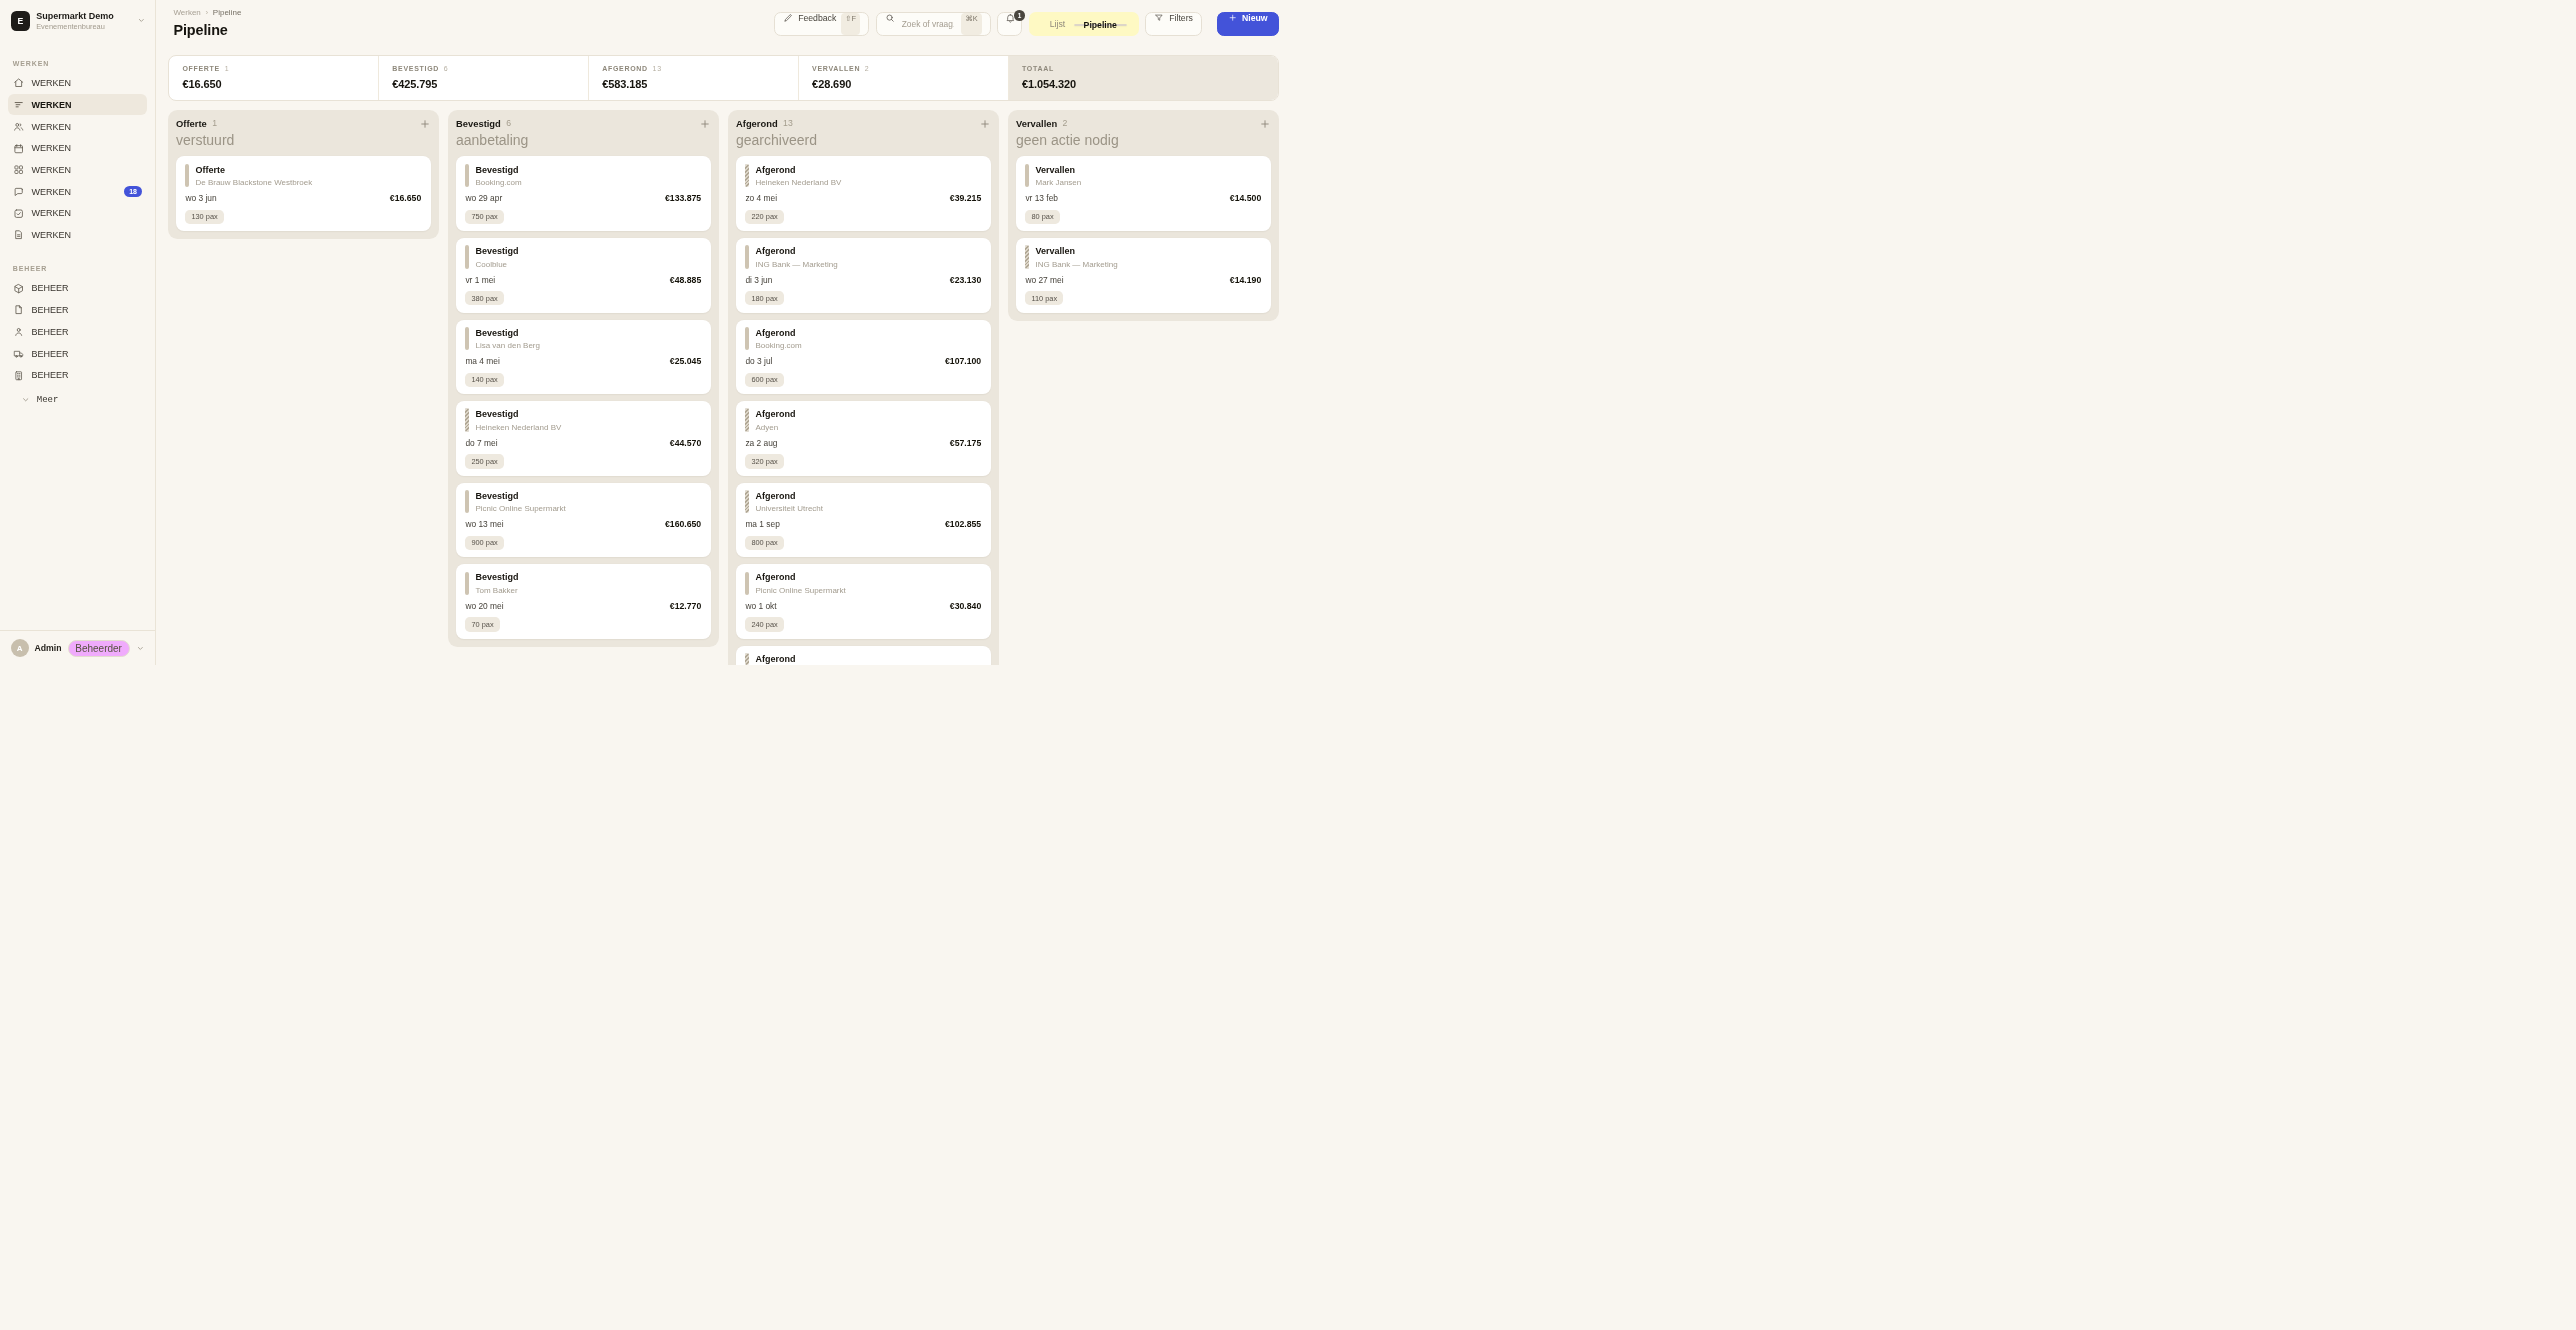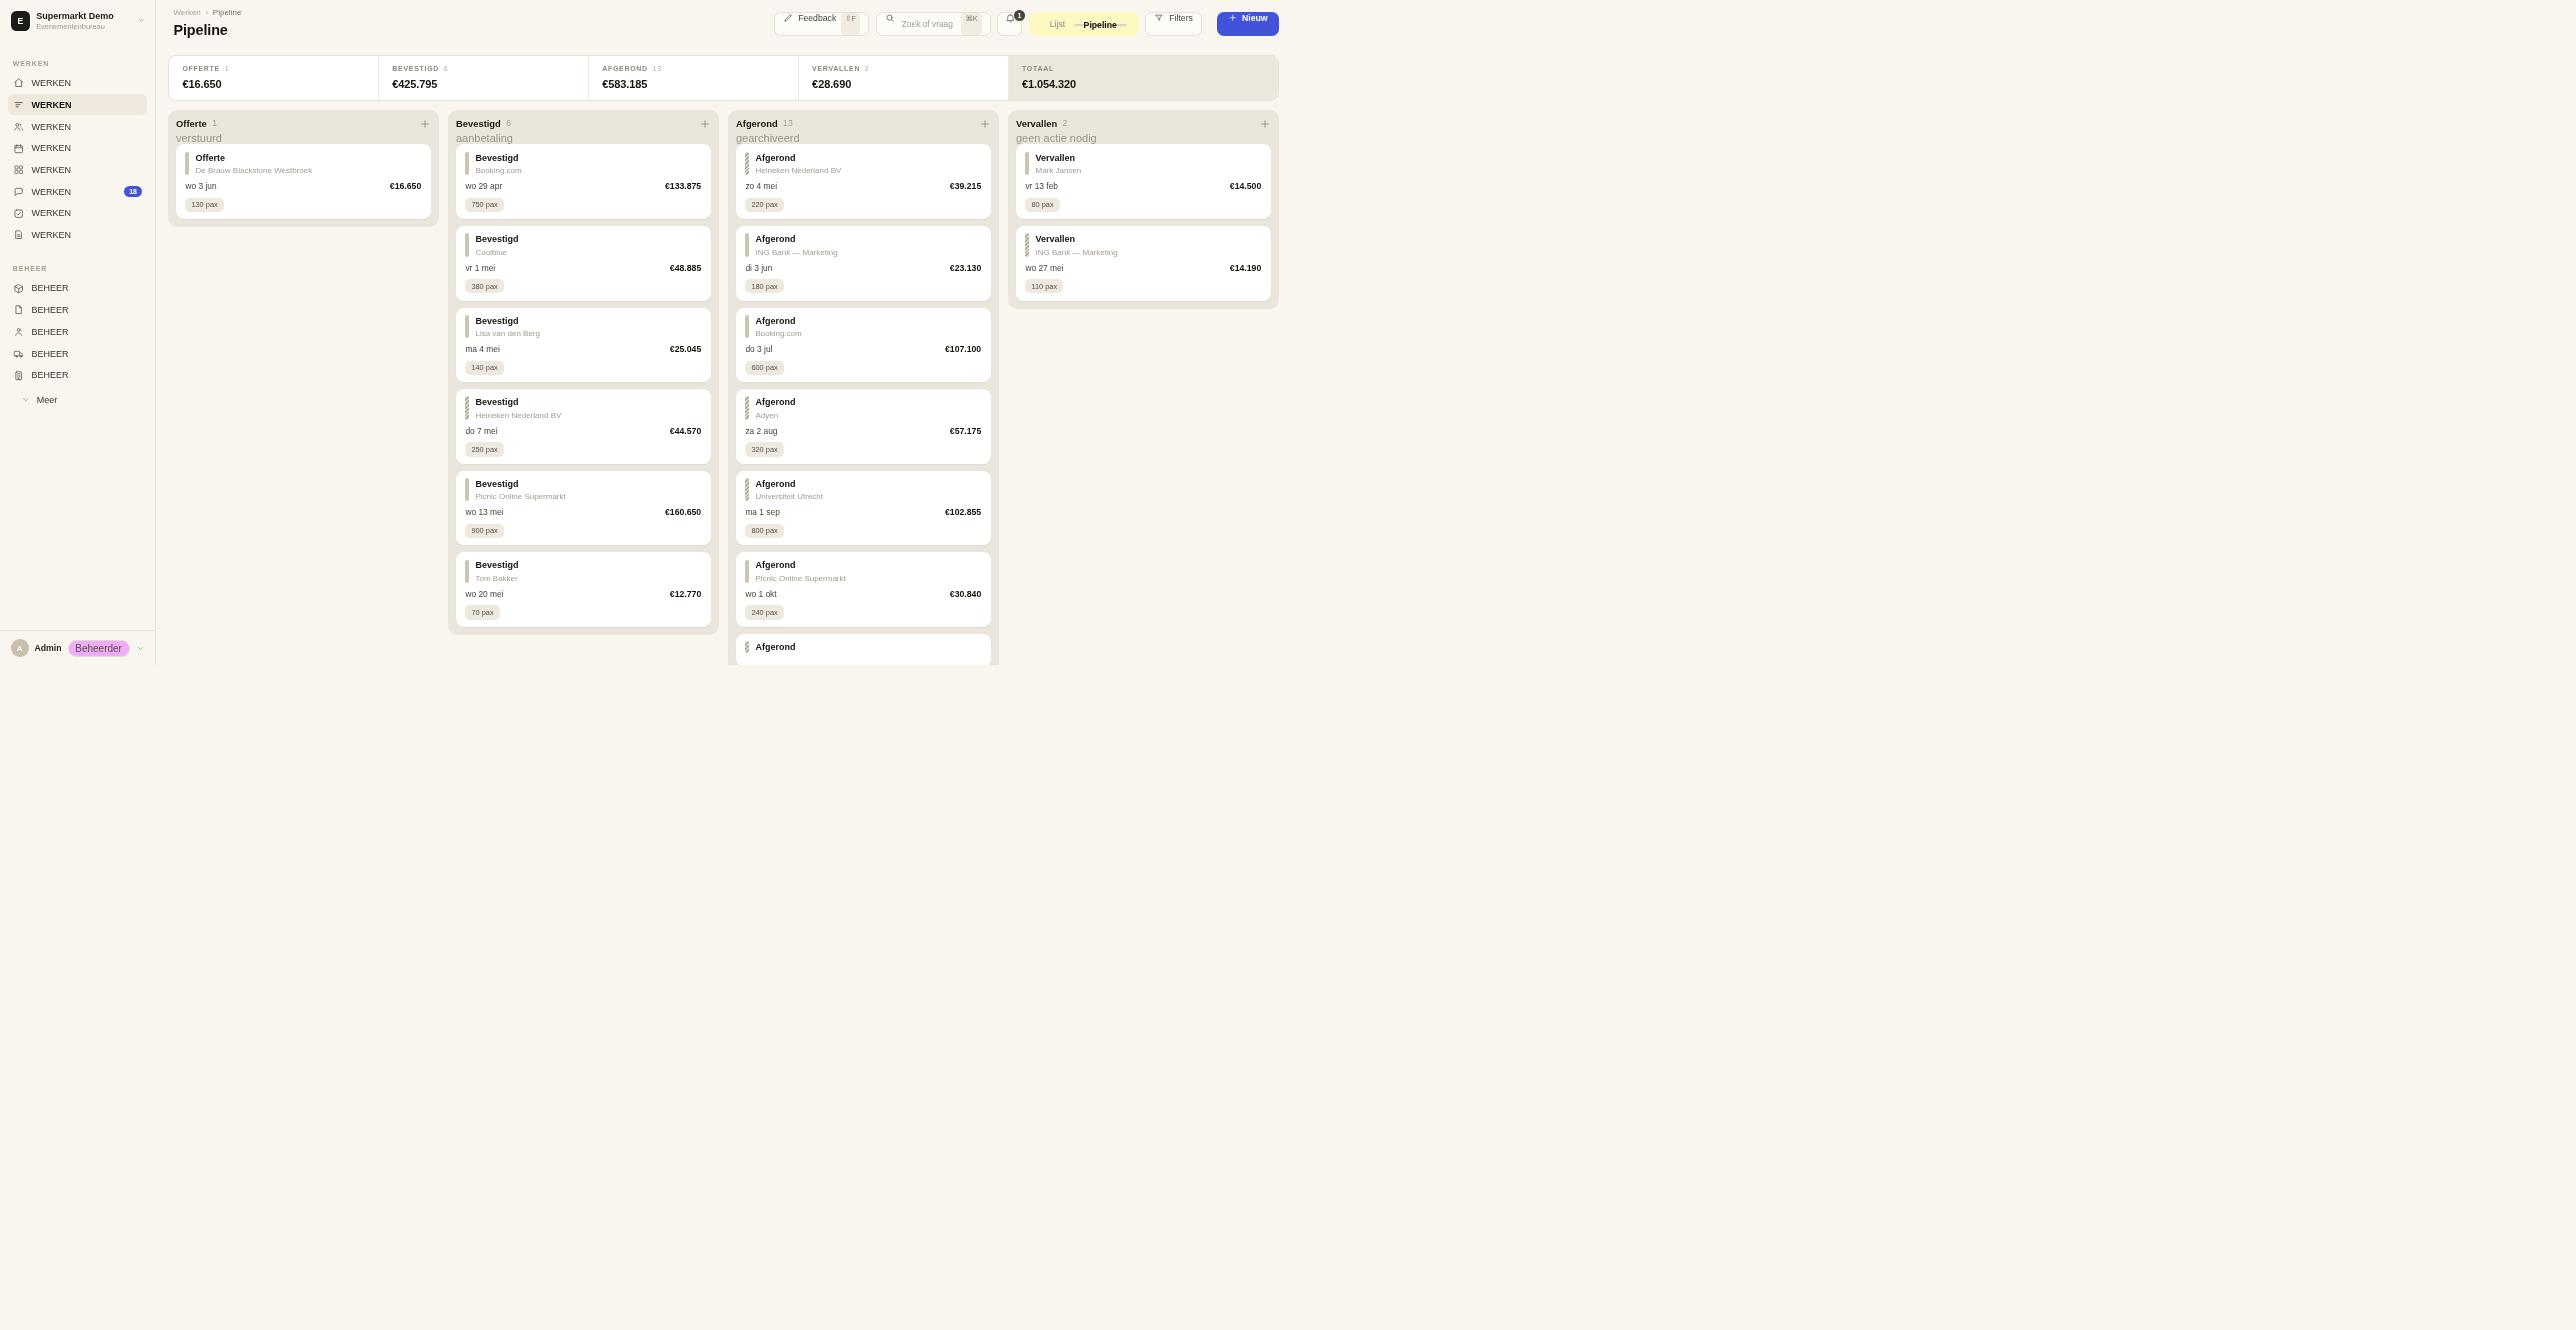--- a/index.html
+++ b/index.html
@@ -21,21 +21,21 @@
   .ws-name { font-size:9px; font-weight:700; color:#1c1a16; white-space:nowrap; }
   .ws-sub { font-size:7.4px; color:#a29b8e; margin-top:1.3px; }
   .chev { width:8.7px; height:8.7px; color:#918a7c; flex:0 0 auto; }
   nav { padding:0 8px; }
   .sec-label { font-size:7px; letter-spacing:0.9px; color:#a59e90; font-weight:700; margin:19.5px 4.7px 6px; }
   nav .section:first-child .sec-label { margin-top:20px; }
   .nav-item { display:flex; align-items:center; gap:6.7px; height:21px; padding:0 5.4px; border-radius:6px; font-size:9px; color:#37332c; cursor:pointer; margin-bottom:0.7px; }
   .nav-item .ni-icon { width:11.4px; height:11.4px; color:#5d574c; flex:0 0 auto; }
   .nav-item.active { background:#eee8dd; font-weight:700; color:#17150f; }
   .nav-badge { margin-left:auto; background:#4353d9; color:#fff; border-radius:670px; font-size:7px; font-weight:700; padding:2px 4.7px; line-height:1; }
-  .meer { display:flex; align-items:center; gap:6.7px; margin:9.4px 12.7px 0; font-size:9px; color:#37332c; cursor:pointer; }
+  .meer { display:flex; align-items:center; gap:6.7px; margin:9.4px 12.7px 0; font-size:9px; color:#37332c; cursor:pointer;font-family:Liberation Mono, monospace; }
   .meer .chev { width:9.4px; height:9.4px; }
   .side-spacer { flex:1; }
   .user-row { border-top:0.7px solid #e9e3d6; padding:8px 10.7px; display:flex; align-items:center; gap:6px; cursor:pointer; }
   .avatar { width:18px; height:18px; border-radius:50%; background:#c8bfad; color:#fff; font-size:8px; font-weight:700; display:flex; align-items:center; justify-content:center; }
   .user-name { font-size:8.7px; font-weight:600; color:#26231d; }
   .role-pill { border:0.7px solid #e4ddd0; background:#f0abfc; border-radius:670px; padding:2px 6.7px; font-size:10px; color:#55503f; }
   .user-row .chev { margin-left:auto; }
 
   
   .main { flex:1; min-width:0; display:flex; flex-direction:column; }
@@ -69,21 +69,21 @@
   .stat-count { color:#b5aea0; margin-left:4.7px; font-weight:400; }
   .stat-value { font-size:11px; font-weight:700; color:#17150f; margin-top:6px; letter-spacing:-0.1px; }
 
   
   .kanban { flex:1; overflow:hidden; display:flex; align-items:flex-start; gap:9.4px; padding:0 9.4px 0 12px; }
   .col { flex:1 1 0; background:#ebe6dc; border-radius:9.4px; padding:8px; }
   .col-head { display:flex; align-items:flex-start; }
   .col-title { font-size:9.4px; font-weight:700; color:#1b1914; }
   .col-count { font-size:8.7px; color:#a49d8d; margin-left:5.4px; }
   .col-plus { margin-left:auto; width:12px; height:12px; color:#8d8778; cursor:pointer; }
-  .col-sub { font-size:11px; color:#9b9486; margin-top:2px; }
+  .col-sub { font-size:14px; color:#9b9486; margin-top:2px; margin-bottom:8px; }
   .cards { display:flex; flex-direction:column; gap:6.7px; }
   .card { background:#fff; border-radius:8px; padding:7.4px 9.4px; box-shadow:0 0.7px 1.3px rgba(60,50,30,.06); cursor:pointer; }
   .card-top { display:flex; gap:6.7px; margin-bottom:6px; }
   .accent { width:3.4px; border-radius:2px; background:#cec4b2; flex:0 0 auto; }
   .accent.striped { background:repeating-linear-gradient(135deg,#b0a795 0px,#b0a795 1.3px,#ddd6c9 1.3px,#ddd6c9 2.7px); }
   .card-title { font-size:9px; font-weight:700; color:#18150f; line-height:1.3; padding-top:0.7px; }
   .card-client { font-size:8px; color:#a39c8f; margin-top:2px; }
   .card-row { display:flex; justify-content:space-between; align-items:center; margin-bottom:6px; font-size:8.4px; color:#46423a; }
   .card-amount { font-weight:700; font-size:8.7px; color:#141209; }
   .pax { display:inline-block; background:#eee9df; border-radius:4.7px; padding:2.7px 6px; font-size:7.4px; color:#57524a; }

